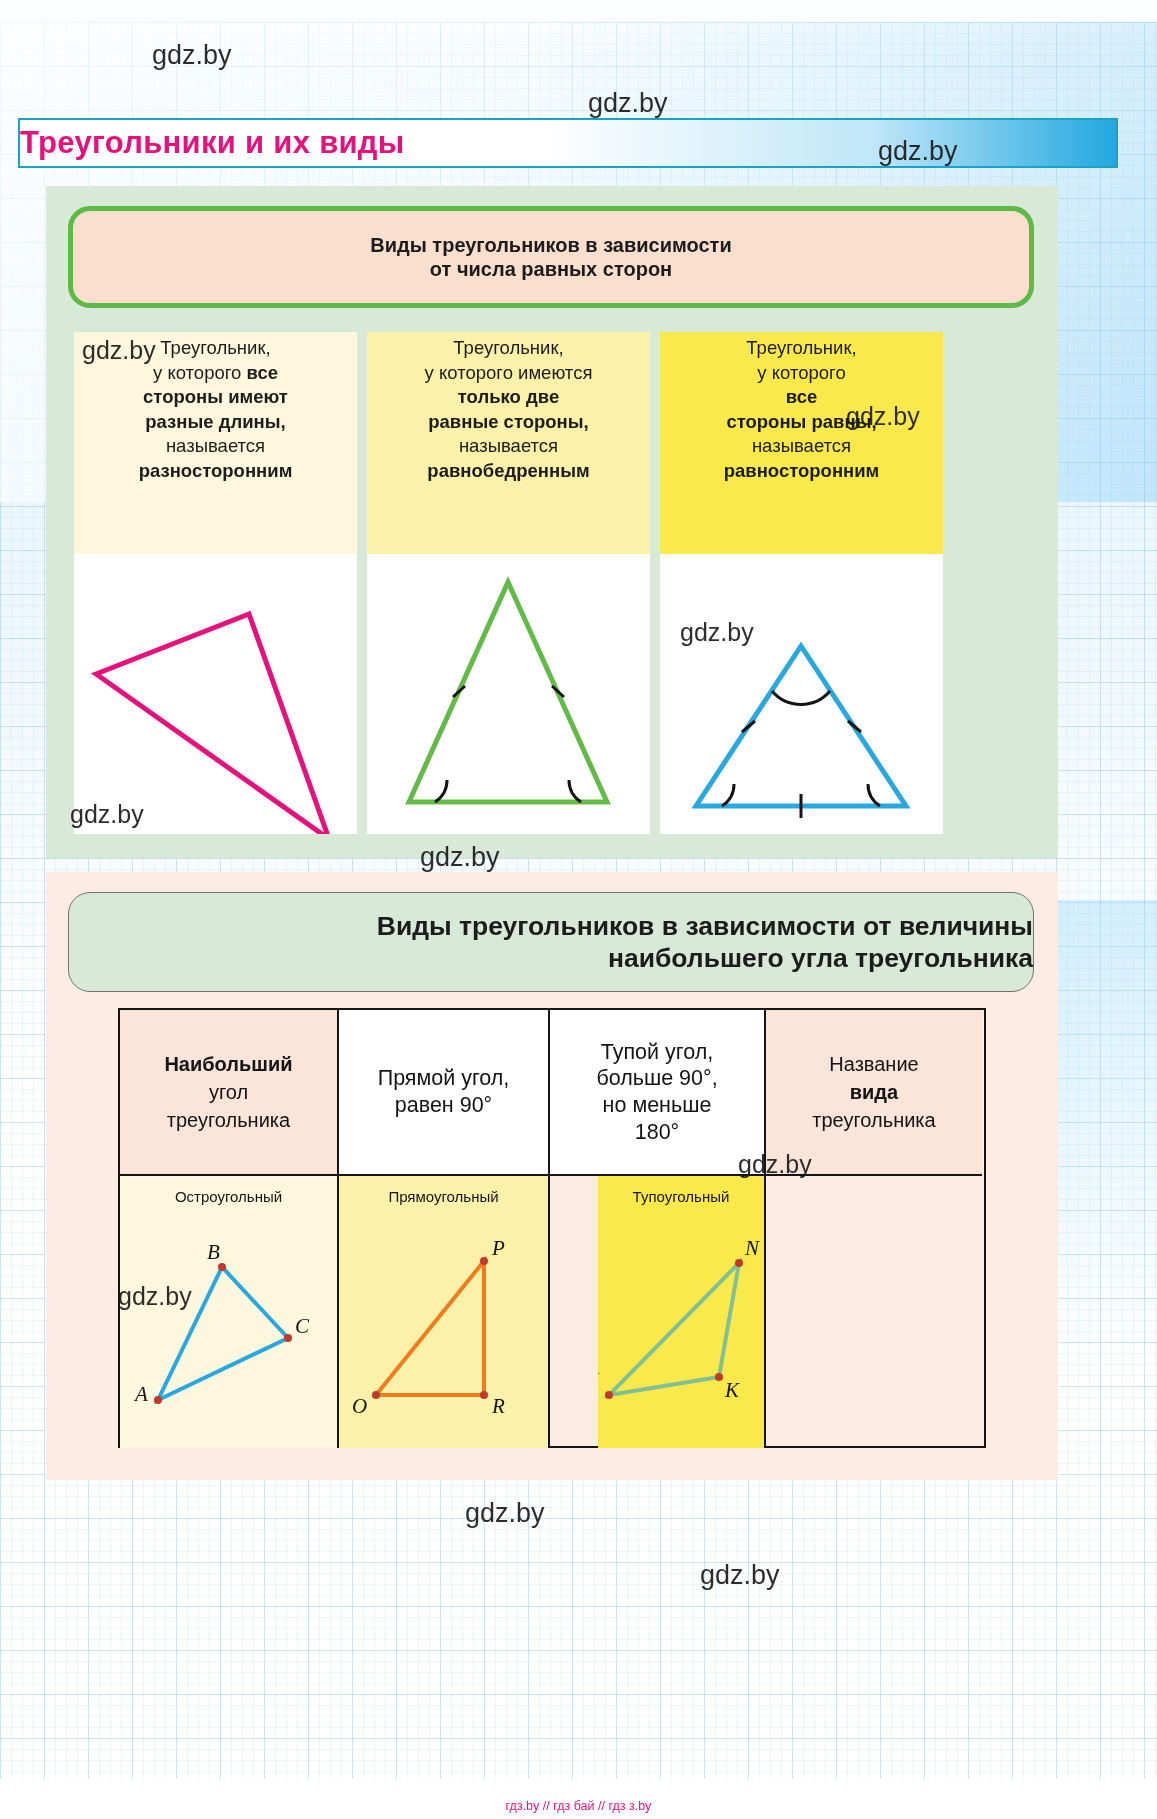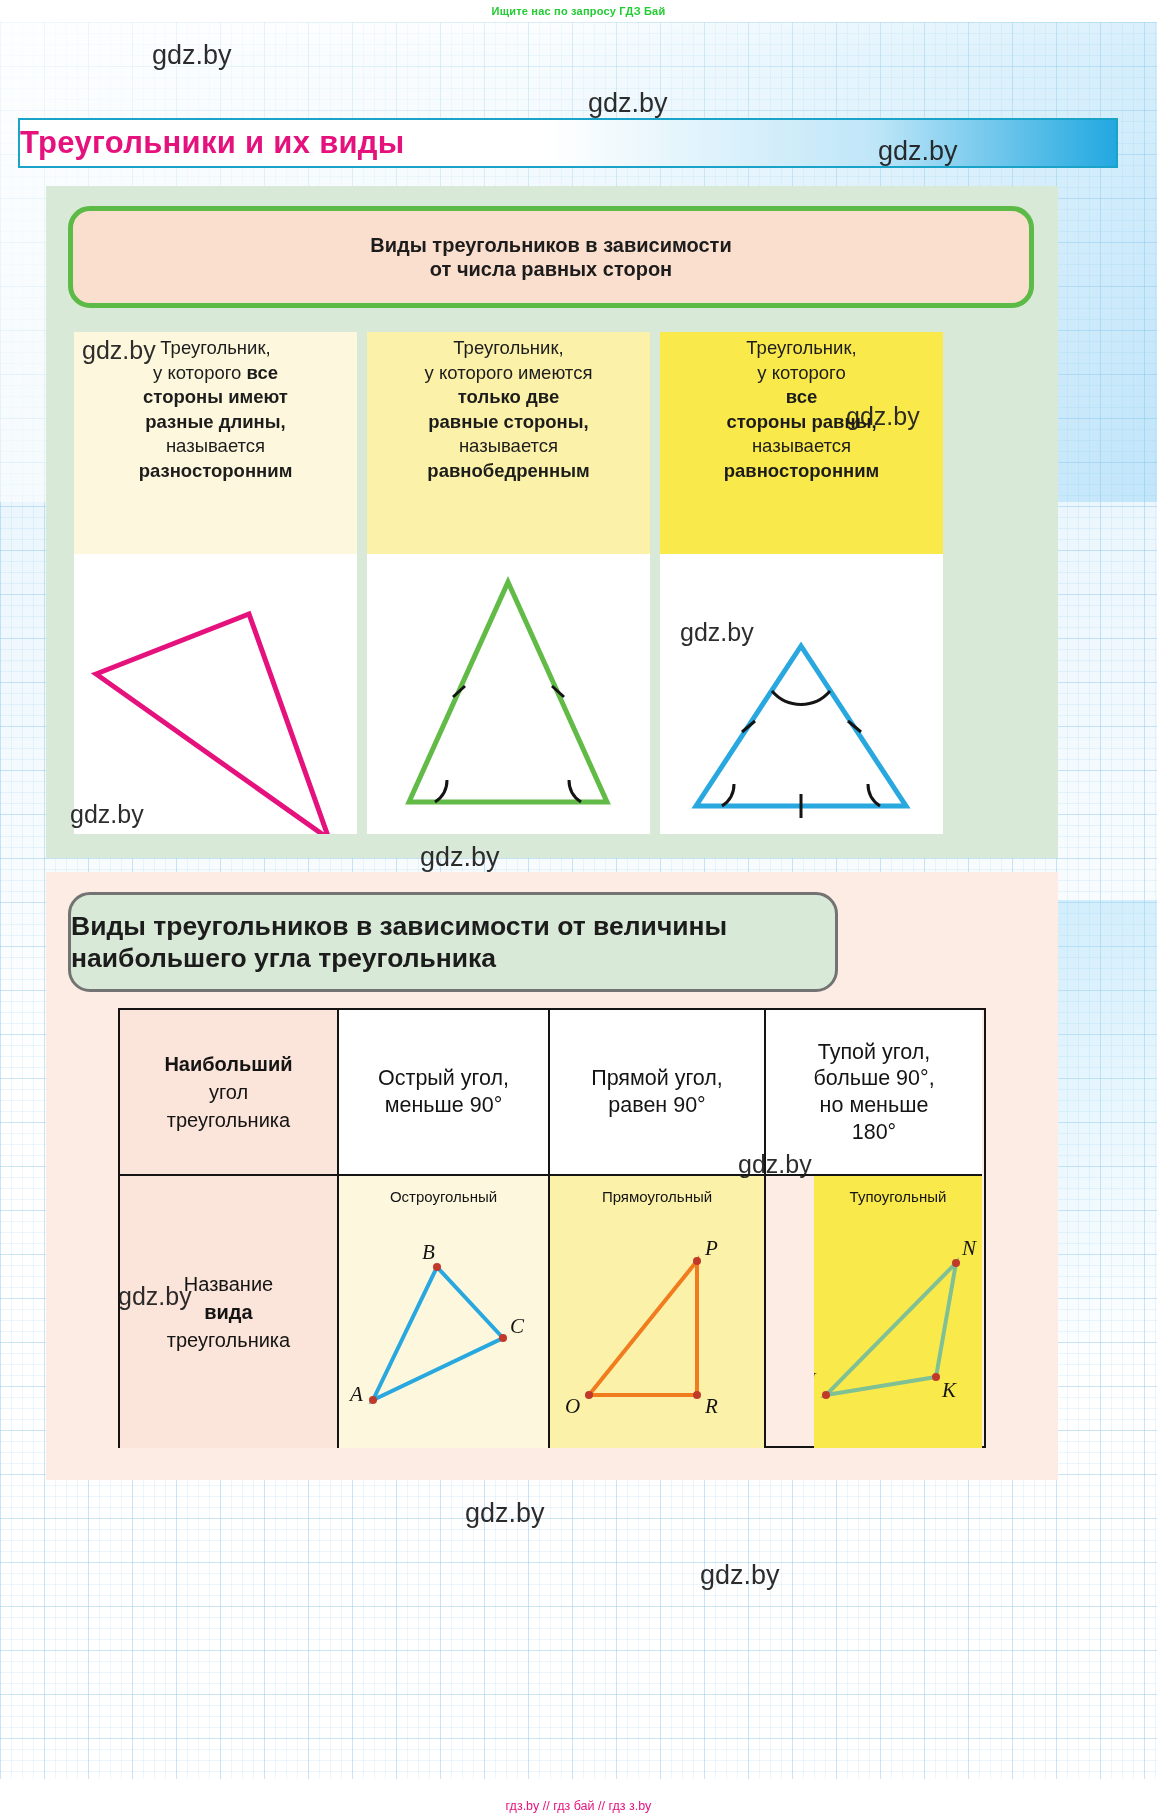--- a/index.html
+++ b/index.html
@@ -73,24 +73,24 @@
   }
   .card .txt b{font-weight:bold;}
   .card .txt .n{font-weight:normal;}
   .fig{position:relative;width:100%;}
   
   #sec2{
     position:absolute;left:46px;top:872px;width:1012px;height:608px;
     background:#fcece4;
   }
   #sec2-head{
-    position:absolute;left:22px;top:20px;width:770px;height:100px;
-    background:#d9e9d8;border:3px solid #737373;border-radius:22px;
+    position:absolute;left:22px;top:20px;width:966px;height:100px;
+    background:#d9e9d8;border:1px solid #737373;border-radius:22px;
     box-sizing:border-box;display:flex;flex-direction:column;
-    align-items:flex-start;justify-content:center;
+    align-items:flex-end;justify-content:center;
   }
   #sec2-head .l{color:#1c1c1c;font-size:26.5px;font-weight:bold;line-height:1.22;}
   #tbl{
     position:absolute;left:72px;top:136px;width:868px;height:440px;
     border:2px solid #141414;box-sizing:border-box;
     display:grid;grid-template-columns:219px 211px 216px 216px;
     grid-template-rows:166px 272px;
   }
   #tbl > div{border-right:2px solid #141414;border-bottom:2px solid #141414;box-sizing:border-box;position:relative;overflow:hidden;}
   #tbl > div:nth-child(4n){border-right:none;}
@@ -110,23 +110,20 @@
   #botlinks span{color:#e5127d;}
 </style>
 </head>
 <body>
 
 <div id="page">
   <div id="gridwrap"></div>
   <div id="bg-diag"></div>
   <div id="bg-diag2"></div>
 
-  <div class="promo">
-    <span>Ищите нас по запросу ГДЗ Бай</span>
-  </div>
 
   <div class="wm" style="left:152px;top:40px;">gdz.by</div>
   <div class="wm" style="left:588px;top:88px;">gdz.by</div>
 
   <div id="titlebar">
     <span class="t">Треугольники и их виды</span>
   </div>
   <div class="wm" style="left:878px;top:136px;z-index:6;">gdz.by</div>
 
   <div id="sec1">
@@ -207,26 +204,20 @@
       <span class="l">наибольшего угла треугольника</span>
     </div>
 
     <div id="tbl">
 
       <div class="rowlab">
         <div class="l">
           <b>Наибольший</b><br>
           <span>угол</span><br>
           <span>треугольника</span>
-        </div>
-      </div>
-      <div class="hcell">
-        <div class="l">
-          <span>Острый угол,</span><br>
-          <span>меньше 90°</span>
         </div>
       </div>
       <div class="hcell">
         <div class="l">
           <span>Прямой угол,</span><br>
           <span>равен 90°</span>
         </div>
       </div>
       <div class="hcell">
         <div class="l">

